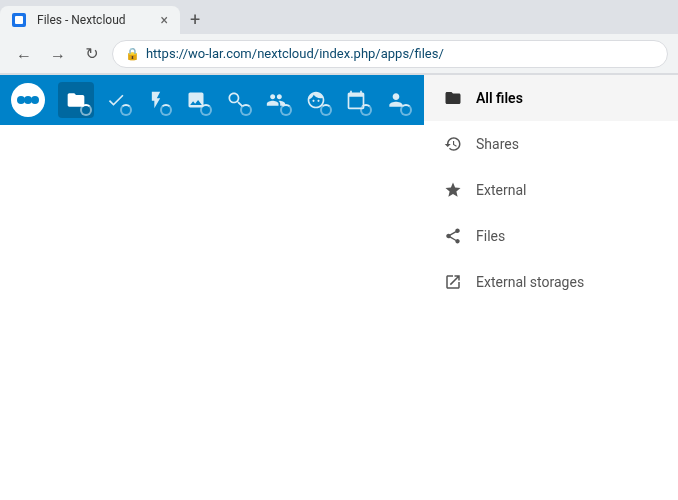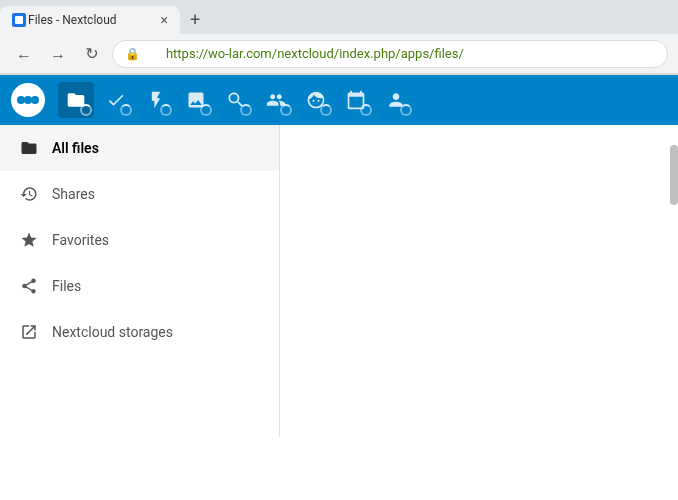--- a/index.html
+++ b/index.html
@@ -1,35 +1,35 @@
 <!DOCTYPE html>
 <html><head>
   <meta charset="utf-8">
   <style>
     * { margin: 0; padding: 0; box-sizing: border-box; }
     body { font-family: -apple-system, BlinkMacSystemFont, 'Segoe UI', Roboto, sans-serif; width: 678px; height: 500px; overflow: hidden; background: #fff; }
 
     
     .browser-chrome { background: #f1f3f4; border-bottom: 1px solid #dadce0; }
     .tab-bar { display: flex; align-items: center; padding: 6px 0 0 0; background: #dee1e6; height: 34px; }
-    .tab { display: flex; align-items: center; background: #f1f3f4; border-radius: 8px 8px 0 0; padding: 0 12px; height: 28px; min-width: 180px; font-size: 12px; color: #333; gap: 2px; }
+    .tab { display: flex; align-items: center; background: #f1f3f4; border-radius: 8px 8px 0 0; padding: 0 12px; height: 28px; min-width: 180px; font-size: 12px; color: #333; gap: 11px; }
     .tab .favicon { width: 14px; height: 14px; background: #1a73e8; border-radius: 2px; display: flex; align-items: center; justify-content: center; }
     .tab .favicon::before { content: ''; display: block; width: 8px; height: 8px; background: white; border-radius: 1px; }
     .tab-title { flex: 1; white-space: nowrap; overflow: hidden; text-overflow: ellipsis; }
     .tab-close { color: #666; font-size: 14px; cursor: pointer; }
     .new-tab { padding: 4px 10px; font-size: 18px; color: #555; cursor: pointer; line-height: 1; }
 
     .nav-bar { display: flex; align-items: center; padding: 6px 10px; gap: 6px; background: #f1f3f4; border-bottom: 1px solid #dadce0; height: 40px; }
     .nav-btn { background: none; border: none; cursor: pointer; color: #555; font-size: 16px; padding: 4px 5px; border-radius: 50%; display: flex; align-items: center; justify-content: center; width: 28px; height: 28px; }
     .address-bar { flex: 1; display: flex; align-items: center; background: #fff; border: 1px solid #dadce0; border-radius: 20px; padding: 4px 12px; gap: 6px; height: 28px; }
     .lock-icon { color: #555; font-size: 12px; }
-    .address-text { font-size: 13px; color: #4d7c0f; flex: 1; margin-left: 20px; }
-
-    
-    .app { height: 362px; display: flex; flex-direction: column; }
+    .address-text { font-size: 13px; color: #0c4a6e; flex: 1; }
+
+    
+    .app { height: 362px; display: flex; }
 
     
     .top-nav { background: #0082c9; display: flex; align-items: center; padding: 0 10px; height: 50px; gap: 4px; }
     .nc-logo { display: flex; align-items: center; margin-right: 8px; }
     .nc-logo-icon { width: 36px; height: 36px; }
     
     .nav-icon-btn { background: none; border: none; cursor: pointer; color: white; width: 36px; height: 36px; display: flex; align-items: center; justify-content: center; border-radius: 4px; position: relative; opacity: 0.85; }
     .nav-icon-btn.active { background: rgba(0,0,0,0.2); opacity: 1; }
     .nav-icon-btn svg { width: 20px; height: 20px; fill: white; }
     
@@ -165,36 +165,36 @@
         <svg viewBox="0 0 24 24">
             <path d="M13 3c-4.97 0-9 4.03-9 9H1l3.89 3.89.07.14L9 12H6c0-3.87 3.13-7 7-7s7 3.13 7 7-3.13 7-7 7c-1.93 0-3.68-.79-4.94-2.06l-1.42 1.42C8.27 19.99 10.51 21 13 21c4.97 0 9-4.03 9-9s-4.03-9-9-9zm-1 5v5l4.28 2.54.72-1.21-3.5-2.08V8H12z"></path>
           </svg>
         <span>Shares</span>
       </div>
 
       <div class="sidebar-item">
         <svg viewBox="0 0 24 24">
             <path d="M12 17.27L18.18 21l-1.64-7.03L22 9.24l-7.19-.61L12 2 9.19 8.63 2 9.24l5.46 4.73L5.82 21z"></path>
           </svg>
-        <span>Favorites</span>
+        <span>External</span>
       </div>
 
       <div class="sidebar-item">
         <svg viewBox="0 0 24 24">
             <path d="M18 16.08c-.76 0-1.44.3-1.96.77L8.91 12.7c.05-.23.09-.46.09-.7s-.04-.47-.09-.7l7.05-4.11c.54.5 1.25.81 2.04.81 1.66 0 3-1.34 3-3s-1.34-3-3-3-3 1.34-3 3c0 .24.04.47.09.7L8.04 9.81C7.5 9.31 6.79 9 6 9c-1.66 0-3 1.34-3 3s1.34 3 3 3c.79 0 1.5-.31 2.04-.81l7.12 4.16c-.05.21-.08.43-.08.65 0 1.61 1.31 2.92 2.92 2.92 1.61 0 2.92-1.31 2.92-2.92s-1.31-2.92-2.92-2.92z"></path>
           </svg>
         <span>Files</span>
       </div>
 
 
       <div class="sidebar-item">
         <svg viewBox="0 0 24 24">
             <path d="M19 19H5V5h7V3H5c-1.11 0-2 .9-2 2v14c0 1.1.89 2 2 2h14c1.1 0 2-.9 2-2v-7h-2v7zM14 3v2h3.59l-9.83 9.83 1.41 1.41L19 6.41V10h2V3h-7z"></path>
           </svg>
-        <span>Nextcloud storages</span>
+        <span>External storages</span>
       </div>
 
     </div>
 
     <div class="content-area">
       <div class="scroll-thumb"></div>
     </div>
   </div>
 </div>
 

